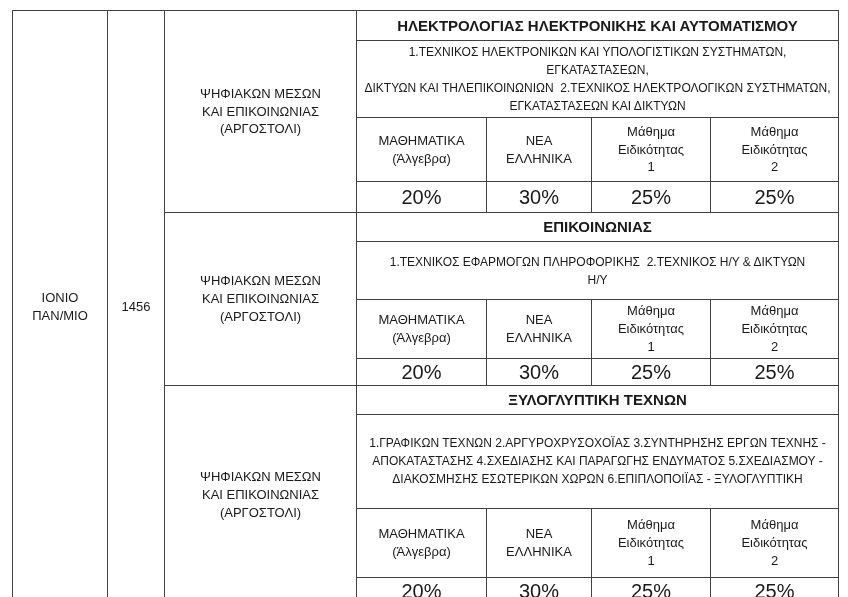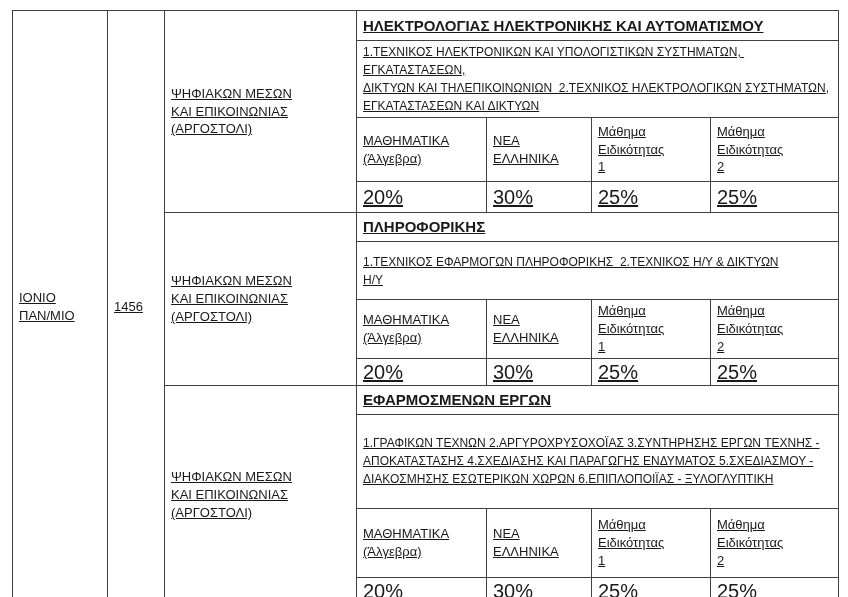--- a/index.html
+++ b/index.html
@@ -11,24 +11,23 @@
     color:var(--text);
   }
   .sheet { padding:10px 10px 0 12px; }
   table.doc-table {
     border-collapse:collapse; table-layout:fixed;
     width:826px; border:1px solid var(--line);
     border-bottom:2px solid var(--line);
   }
   .doc-table td {
     border:1px solid var(--line);
-    text-align:left; vertical-align:middle;
+    text-align:center; vertical-align:middle;
     padding:2px 6px; overflow:hidden;
     white-space:pre-wrap;
-    text-decoration:underline;
   }
   .cell-main  { font-size:13px; line-height:1.38; }
   .cell-title { font-size:15px; font-weight:bold; line-height:1.2; }
   .cell-desc  { font-size:12px; line-height:1.5; padding:4px 10px; }
   .cell-val   { font-size:20px; line-height:1.1; }
 </style>
 </head>
 <body>
 
 <div class="sheet">
@@ -74,21 +73,21 @@
         <td class="cell-val">20%</td>
         <td class="cell-val">30%</td>
         <td class="cell-val">25%</td>
         <td class="cell-val">25%</td>
       </tr>
 
       <tr style="height:29px">
         <td class="cell-main" rowspan="4">ΨΗΦΙΑΚΩΝ ΜΕΣΩΝ
 ΚΑΙ ΕΠΙΚΟΙΝΩΝΙΑΣ
 (ΑΡΓΟΣΤΟΛΙ)</td>
-        <td class="cell-title" colspan="4">ΠΛΗΡΟΦΟΡΙΚΗΣ</td>
+        <td class="cell-title" colspan="4">ΕΠΙΚΟΙΝΩΝΙΑΣ</td>
       </tr>
       <tr style="height:58px">
         <td class="cell-desc" colspan="4">1.ΤΕΧΝΙΚΟΣ ΕΦΑΡΜΟΓΩΝ ΠΛΗΡΟΦΟΡΙΚΗΣ  2.ΤΕΧΝΙΚΟΣ Η/Υ &amp; ΔΙΚΤΥΩΝ
 Η/Υ</td>
       </tr>
       <tr style="height:53px">
         <td class="cell-main">ΜΑΘΗΜΑΤΙΚΑ
 (Άλγεβρα)</td>
         <td class="cell-main">ΝΕΑ
 ΕΛΛΗΝΙΚΑ</td>
@@ -103,21 +102,21 @@
         <td class="cell-val">20%</td>
         <td class="cell-val">30%</td>
         <td class="cell-val">25%</td>
         <td class="cell-val">25%</td>
       </tr>
 
       <tr style="height:29px">
         <td class="cell-main" rowspan="4">ΨΗΦΙΑΚΩΝ ΜΕΣΩΝ
 ΚΑΙ ΕΠΙΚΟΙΝΩΝΙΑΣ
 (ΑΡΓΟΣΤΟΛΙ)</td>
-        <td class="cell-title" colspan="4">ΕΦΑΡΜΟΣΜΕΝΩΝ ΕΡΓΩΝ</td>
+        <td class="cell-title" colspan="4">ΞΥΛΟΓΛΥΠΤΙΚΗ ΤΕΧΝΩΝ</td>
       </tr>
       <tr style="height:94px">
         <td class="cell-desc" colspan="4">1.ΓΡΑΦΙΚΩΝ ΤΕΧΝΩΝ 2.ΑΡΓΥΡΟΧΡΥΣΟΧΟΪΑΣ 3.ΣΥΝΤΗΡΗΣΗΣ ΕΡΓΩΝ ΤΕΧΝΗΣ -
 ΑΠΟΚΑΤΑΣΤΑΣΗΣ 4.ΣΧΕΔΙΑΣΗΣ ΚΑΙ ΠΑΡΑΓΩΓΗΣ ΕΝΔΥΜΑΤΟΣ 5.ΣΧΕΔΙΑΣΜΟΥ -
 ΔΙΑΚΟΣΜΗΣΗΣ ΕΣΩΤΕΡΙΚΩΝ ΧΩΡΩΝ 6.ΕΠΙΠΛΟΠΟΙΪΑΣ - ΞΥΛΟΓΛΥΠΤΙΚΗ</td>
       </tr>
       <tr style="height:69px">
         <td class="cell-main">ΜΑΘΗΜΑΤΙΚΑ
 (Άλγεβρα)</td>
         <td class="cell-main">ΝΕΑ

